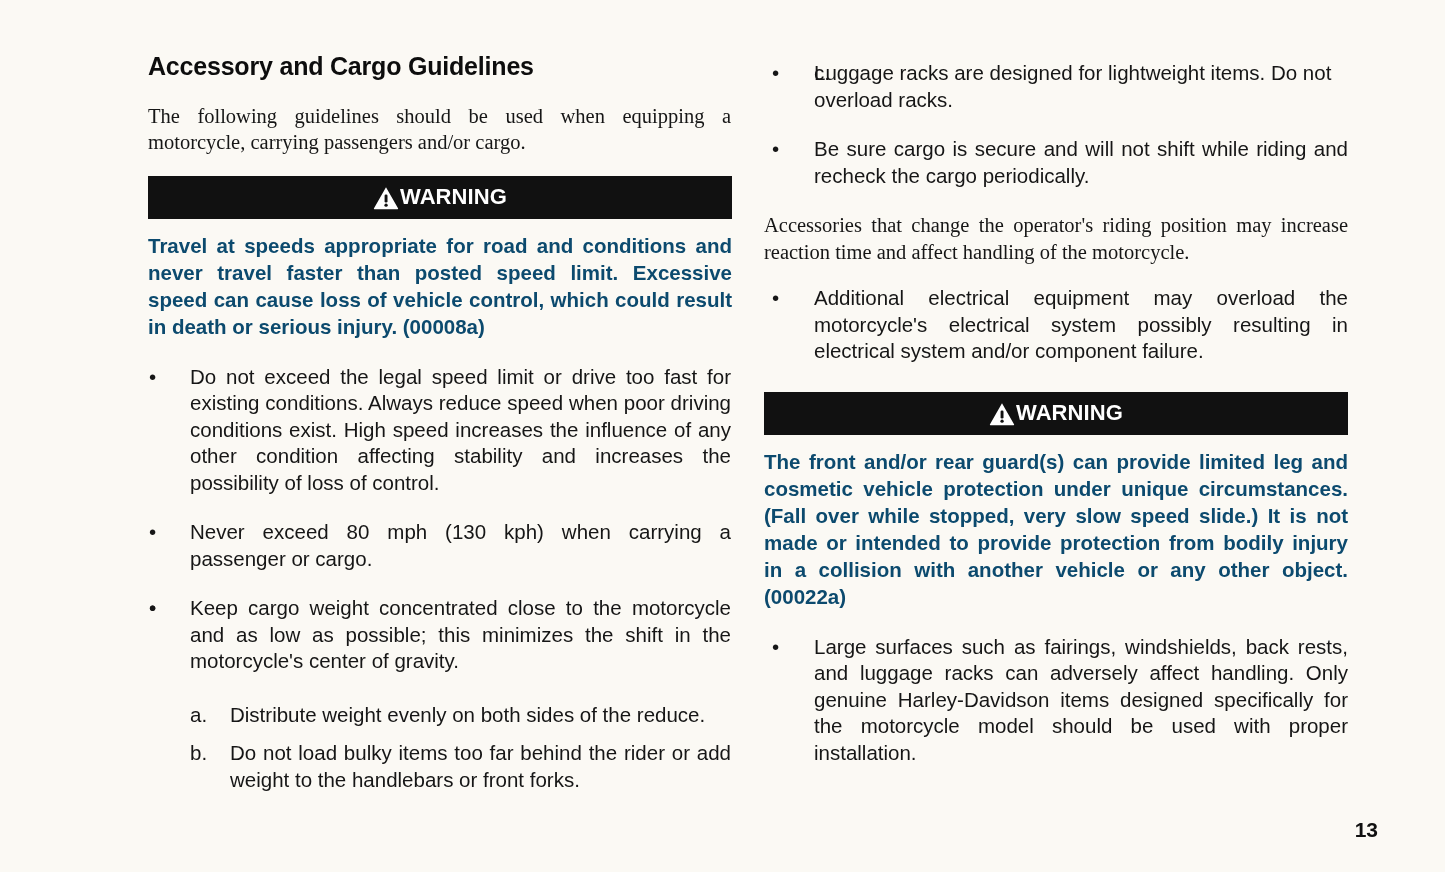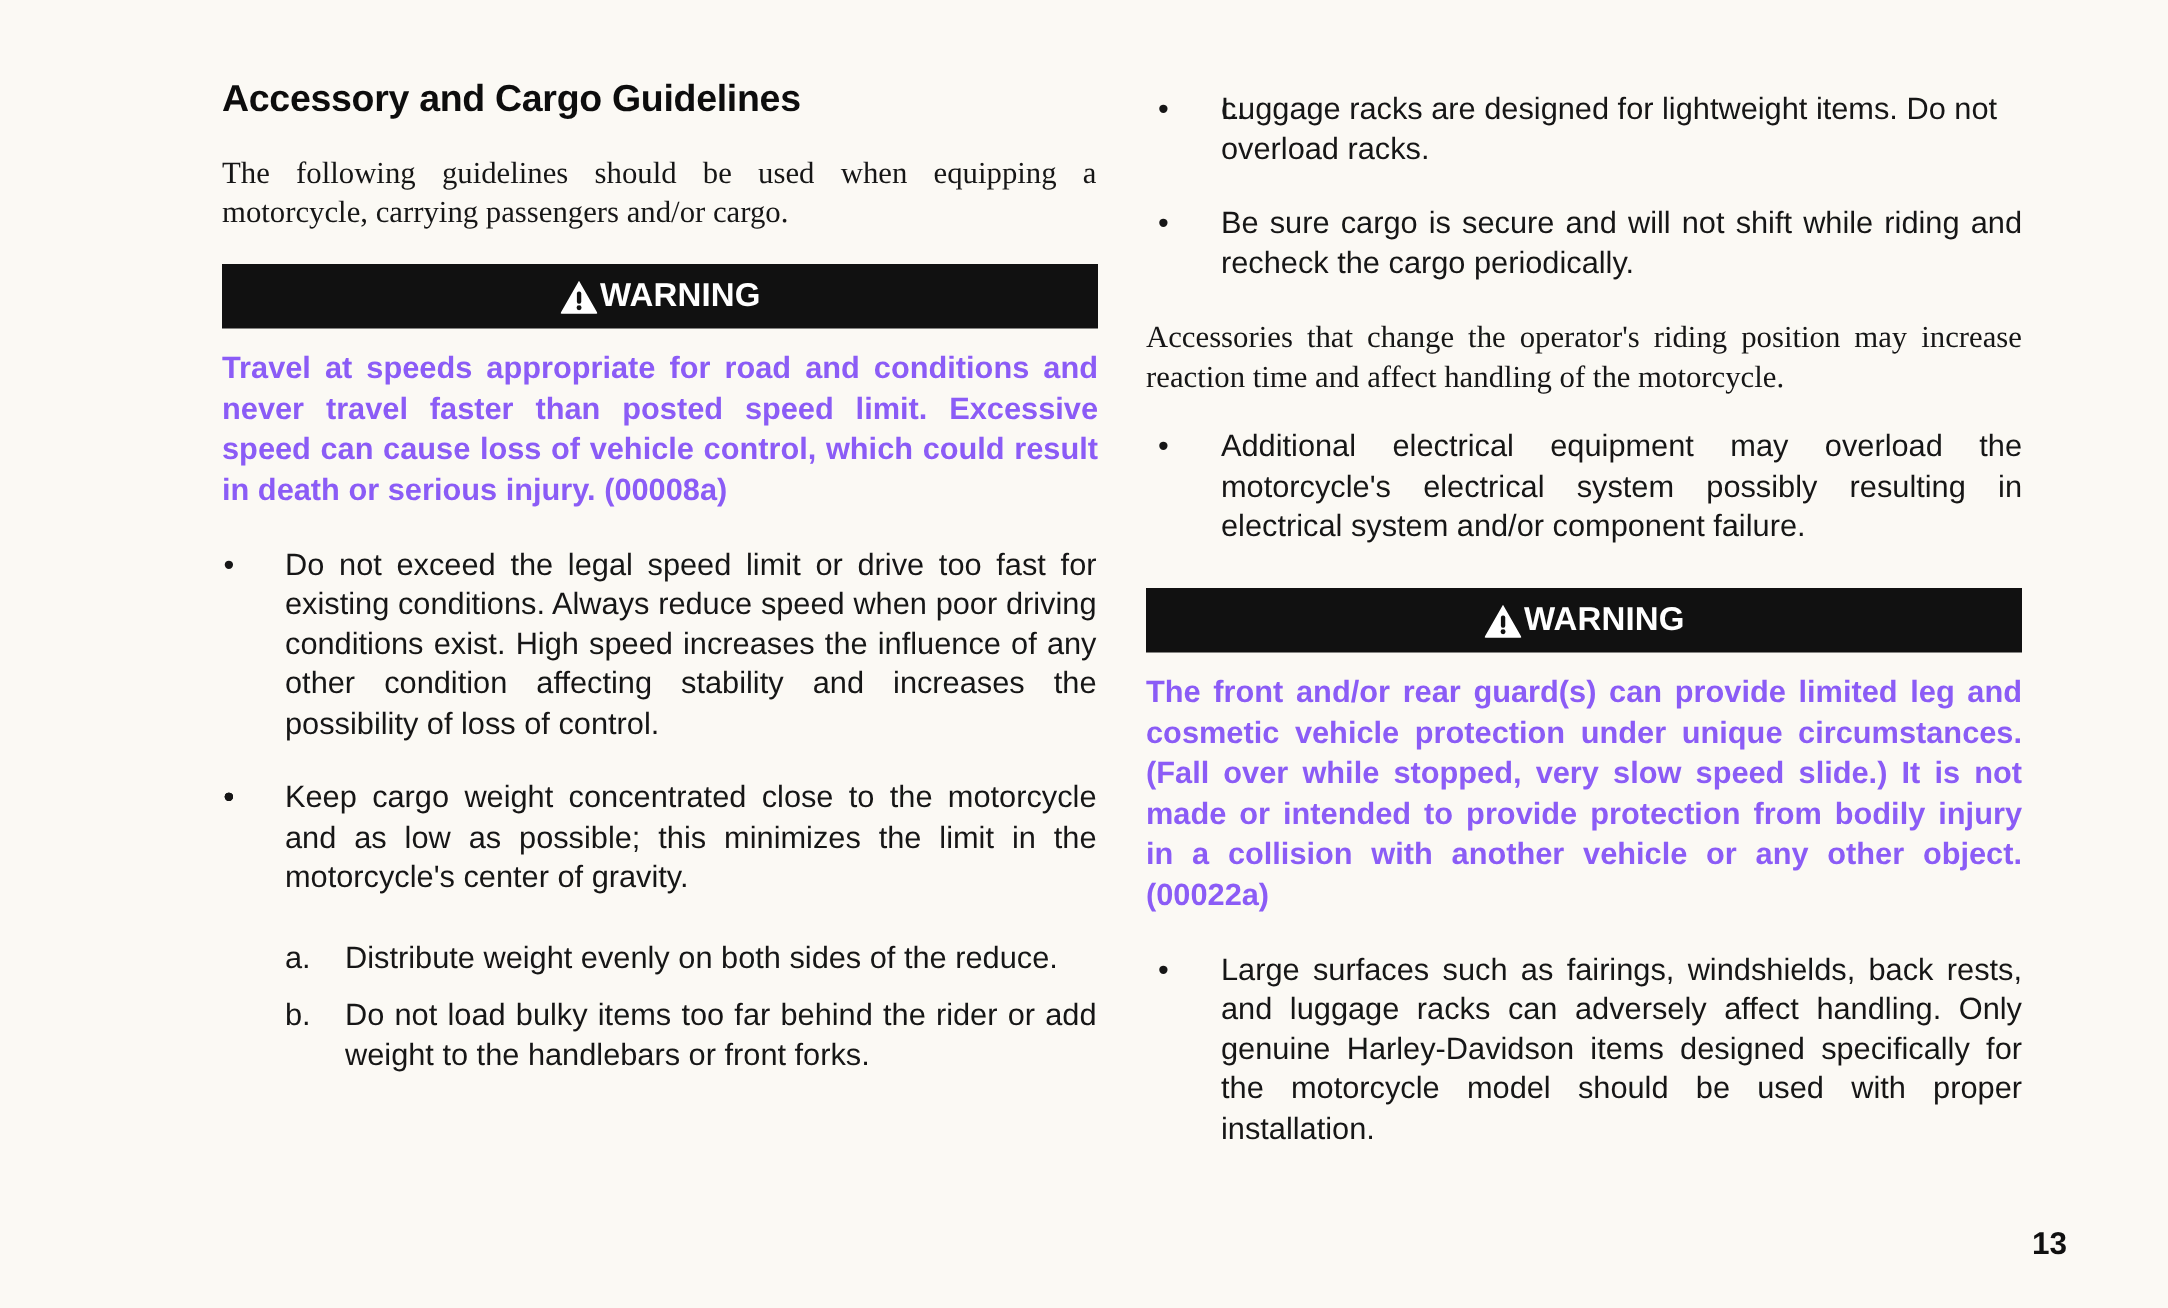--- a/index.html
+++ b/index.html
@@ -99,21 +99,21 @@
     letter-spacing: 0.1px;
     line-height: 1;
   }
   p.warning-text {
     font-size: 20.5px;
     line-height: 27px;
     font-weight: bold;
     margin: 13px 0 0 0;
     text-align: justify;
     width: 584px;
-    color: #8b5cf6;
+    color: #0c4a6e;
   }
 
   
   ul.bullets, ol.sub-list {
     list-style: none;
     margin: 0;
     padding: 0;
   }
   li.bullet-item {
     position: relative;
@@ -202,27 +202,28 @@
 
       <div class="spacer-md"></div>
 
       <ul class="bullets">
         <li class="bullet-item">
           <span class="bullet-mark">•</span>
           <span>Do not exceed the legal speed limit or drive too fast for existing conditions. Always reduce speed when poor driving conditions exist. High speed increases the influence of any other condition affecting stability and increases the possibility of loss of control.</span>
         </li>
         <li class="bullet-item">
           <span class="bullet-mark">•</span>
+          <span>Never exceed 80 mph (130 kph) when carrying a passenger or cargo.</span>
         </li>
         <li class="bullet-item no-justify">
           <span class="bullet-mark">•</span>
         </li>
         <li class="bullet-item">
           <span class="bullet-mark">•</span>
-          <span>Keep cargo weight concentrated close to the motorcycle and as low as possible; this minimizes the limit in the motorcycle's center of gravity.</span>
+          <span>Keep cargo weight concentrated close to the motorcycle and as low as possible; this minimizes the shift in the motorcycle's center of gravity.</span>
         </li>
       </ul>
 
       <div class="spacer-sm"></div>
 
       <ol class="sub-list">
         <li class="sub-item no-justify">
           <span class="sub-mark">a.</span>
           <span>Distribute weight evenly on both sides of the reduce.</span>
         </li>

